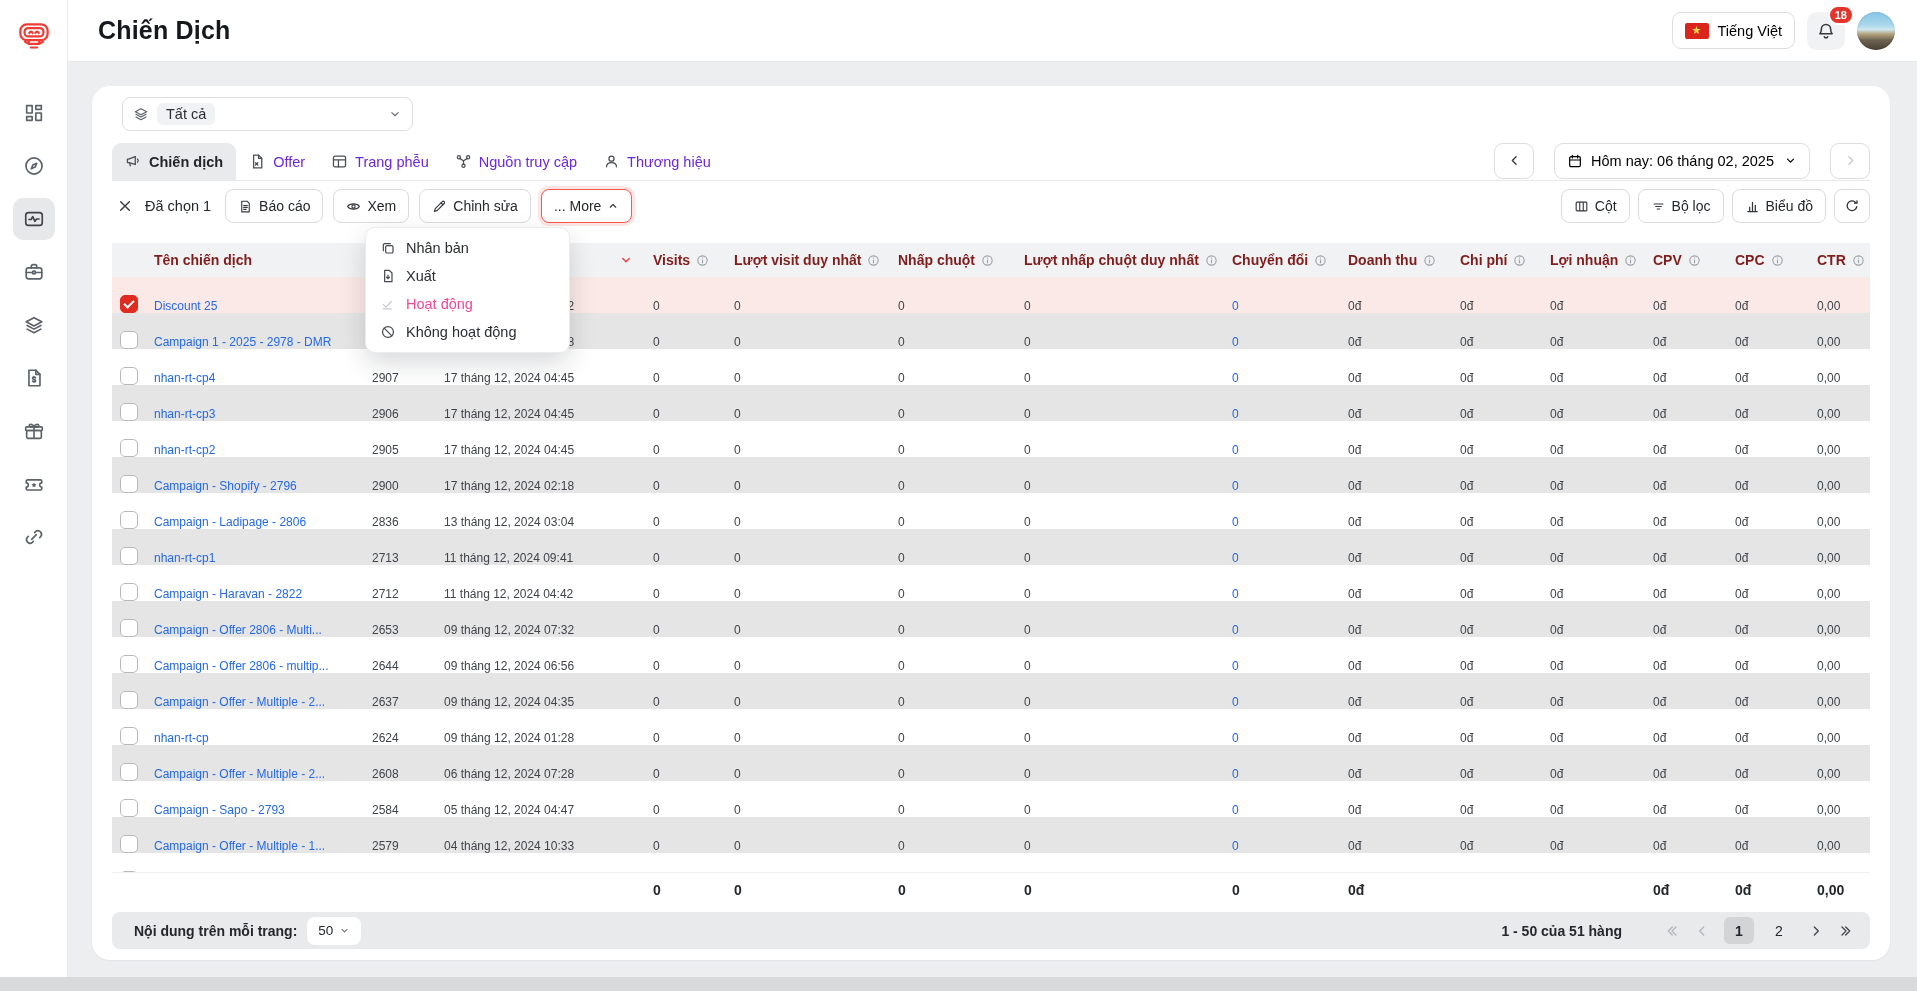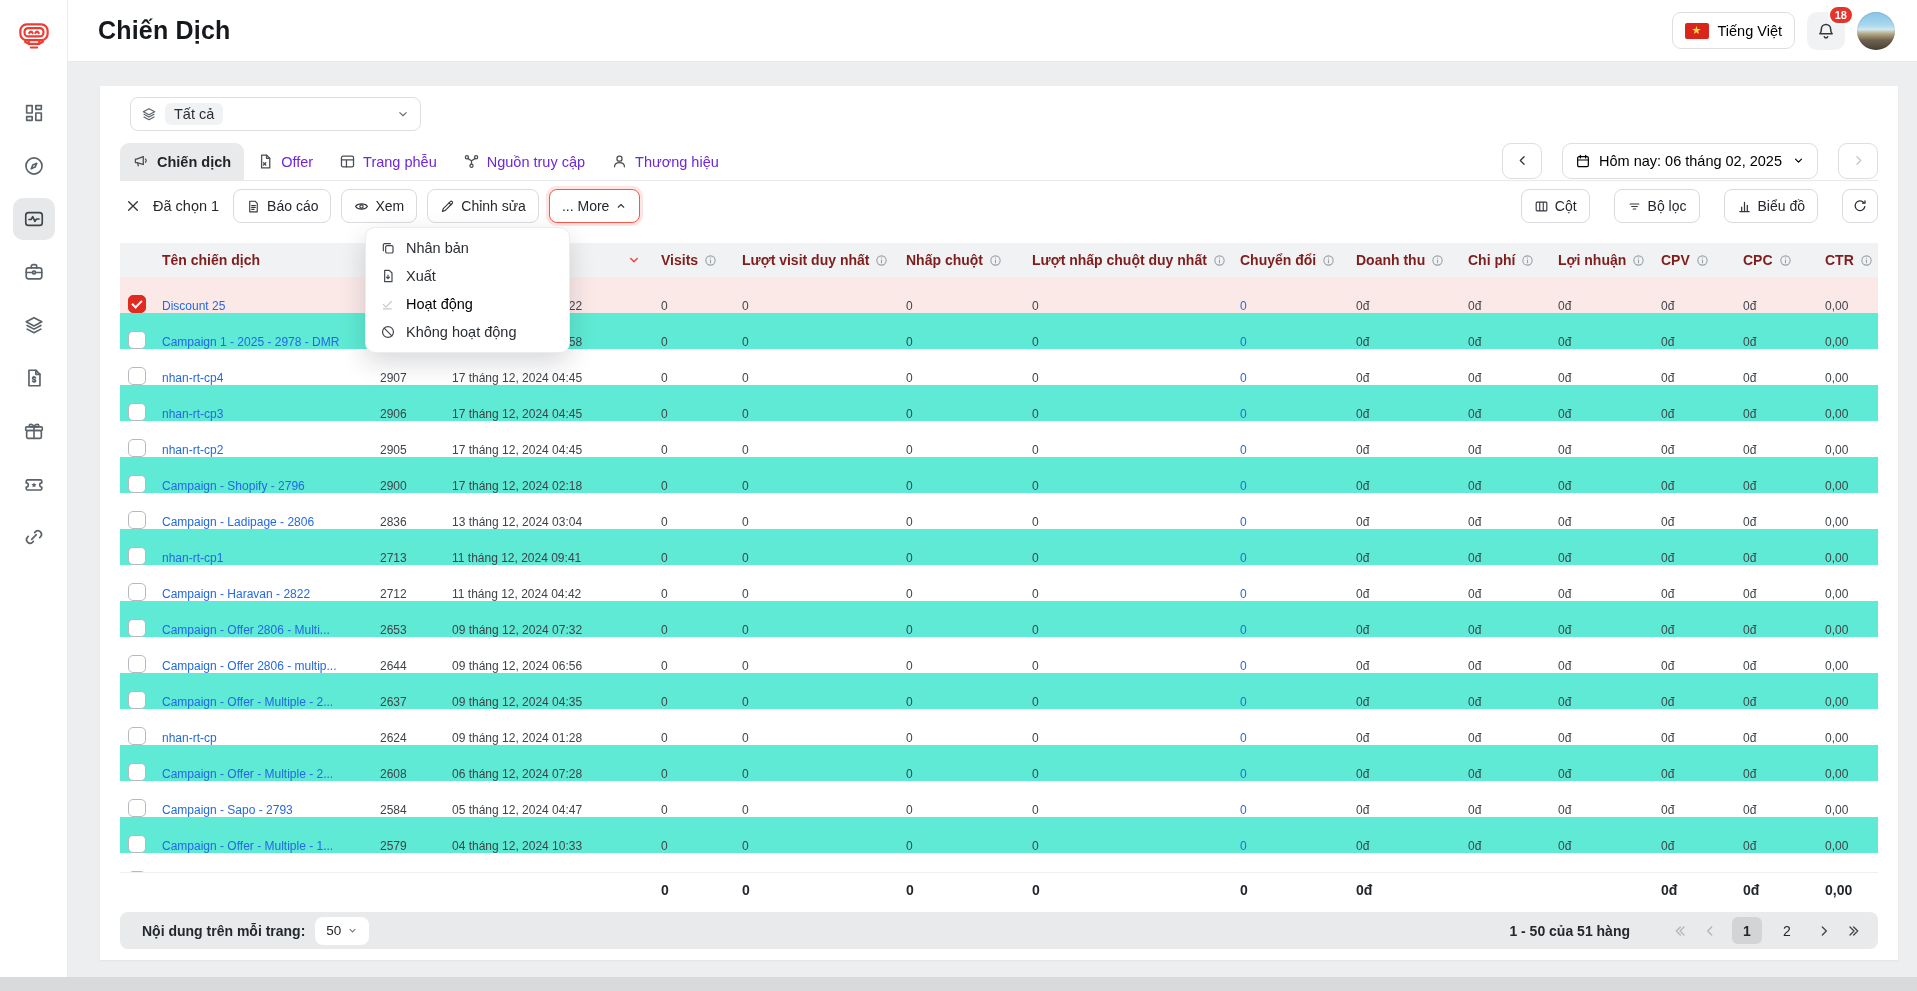--- a/index.html
+++ b/index.html
@@ -19,21 +19,21 @@
   .page-title{font-size:25px;font-weight:700;color:#15181c;letter-spacing:.2px}
   .top-right{margin-left:auto;display:flex;align-items:center;gap:12px}
   .lang-btn{height:37px;border:1px solid #dcdee1;border-radius:9px;background:#fff;display:flex;align-items:center;gap:9px;padding:0 12px;font-size:14.5px;font-weight:500;cursor:pointer}
   .flag{width:24px;height:16px;background:#da251d;border-radius:2px;display:flex;align-items:center;justify-content:center;color:#ffd84d;font-size:11px;line-height:1}
   .bell-btn{position:relative;width:38px;height:38px;border-radius:10px;background:#f1f2f3;display:flex;align-items:center;justify-content:center;color:#33373c;cursor:pointer}
   .bell-btn svg{width:20px;height:20px}
   .badge{position:absolute;top:-7px;right:-9px;background:#e5342b;color:#fff;font-size:11px;font-weight:700;padding:2px 5px;border-radius:10px;border:2px solid #fff}
   .avatar{width:38px;height:38px;border-radius:50%;cursor:pointer;background:linear-gradient(180deg,#85c4e6 0%,#a9d7ec 34%,#cfe7ef 46%,#b3a57f 58%,#6e6350 74%,#473f33 100%);box-shadow:inset 0 0 0 1px rgba(0,0,0,.08)}
 
   
-  .card{position:absolute;left:100px;top:86px;width:1798px;height:874px;background:#fff;border-radius:0;box-shadow:0 1px 2px rgba(16,24,40,.05);padding:11px 20px 0;z-index:3}
+  .card{position:absolute;left:92px;top:86px;width:1798px;height:874px;background:#fff;border-radius:18px;box-shadow:0 1px 2px rgba(16,24,40,.05);padding:11px 20px 0;z-index:3}
 
   .scope-select{margin-left:10px;width:291px;height:34px;border:1px solid #dcdee1;border-radius:8px;display:flex;align-items:center;gap:8px;padding:0 10px;color:#2a2e33;font-size:14.5px;cursor:pointer}
   .scope-select svg{width:16px;height:16px;color:#5c6269}
   .scope-chip{background:#f1f2f3;border-radius:6px;padding:3px 9px}
   .scope-select .chev{margin-left:auto}
 
   .tabs-row{margin-top:12px;height:38px;border-bottom:1px solid #e8e9eb;display:flex;align-items:stretch;position:relative}
   .tab{display:flex;align-items:center;gap:7px;padding:0 13px;font-size:14.5px;color:#6d28d9;font-weight:500;cursor:pointer;border-radius:9px 9px 0 0}
   .tab svg{width:17px;height:17px;color:#4a4f55}
   .tab.active{background:#e9eaeb;font-weight:600;color:#22262b}
@@ -45,21 +45,21 @@
   .date-btn svg{width:16px;height:16px}
   .date-btn .chev{width:13px;height:13px;margin-left:2px}
 
   .actions-row{margin-top:8px;height:34px;display:flex;align-items:center}
   .x-icon{margin-left:5px;width:16px;height:16px;color:#33373c;cursor:pointer}
   .sel-label{margin:0 14px 0 12px;font-size:14.5px;color:#24282d;white-space:nowrap}
   .btn{height:34px;border:1px solid #d9dbde;border-radius:8px;background:#fff;display:flex;align-items:center;gap:6px;padding:0 12px;font-size:14px;font-weight:500;color:#24282d;cursor:pointer;margin-right:10px;white-space:nowrap}
   .btn svg{width:15px;height:15px;color:#33373c}
   .btn.more-open{border-color:#f6564b;box-shadow:0 0 0 3px rgba(246,86,75,.16);margin-right:4px}
   .btn.more-open .chev{width:12px;height:12px}
-  .right-controls{margin-left:auto;display:flex;align-items:flex-end;gap:24px}
+  .right-controls{margin-left:auto;display:flex;align-items:flex-end;gap:8px}
   .right-controls .btn{margin-right:0}
   .search-join{display:flex;height:34px;border:1px solid #d9dbde;border-radius:8px;background:#fff;overflow:hidden}
   .search-box{position:relative;width:148px;border-right:1px solid #d9dbde}
   .search-box svg{position:absolute;left:9px;top:9px;width:15px;height:15px;color:#8b9096}
   .search-box input{width:100%;height:100%;border:0;outline:0;padding:0 8px 0 30px;font-size:14px;font-family:inherit;color:#24282d}
   .search-box input::placeholder{color:#9aa0a6}
   .col-select{width:142px;display:flex;align-items:center;padding:0 10px;font-size:14px;color:#24282d;cursor:pointer}
   .col-select .chev{margin-left:auto;width:13px;height:13px;color:#6b7076}
   .refresh-btn{width:36px;height:34px;border:1px solid #d9dbde;border-radius:8px;background:#fff;display:flex;align-items:center;justify-content:center;color:#24282d;cursor:pointer}
   .refresh-btn svg{width:16px;height:16px}
@@ -72,21 +72,21 @@
   .c1{width:218px}.c2{width:72px}.c3{width:209px;padding-right:12px}
   .c4{width:81px}.c5{width:164px}.c6{width:126px}.c7{width:208px}
   .c8{width:116px}.c9{width:112px}.c10{width:90px}.c11{width:103px}
   .c12{width:82px}.c13{width:82px}.c14{width:71px}
   .th{font-size:14px;font-weight:700;color:#7f1d1d}
   .th.c3{justify-content:flex-end}
   .info-i{width:13px;height:13px;color:#9aa0a6;flex:0 0 auto}
   .sort-i{width:14px;height:14px;color:#e5484d}
   .tbody{height:595px;overflow:hidden}
   .tr{display:flex;height:36px;align-items:flex-end;font-size:12px;background:#fff}
-  .tr.alt{background:#5eead4}
+  .tr.alt{background:#e5e5e5}
   .tr.sel{background:#fbe9e8}
   .dim{color:#3f444a}
   .lnk{color:#2469e3;text-decoration:none;cursor:pointer;overflow:hidden;text-overflow:clip;white-space:nowrap}
   .cb{position:relative;width:18px;height:18px;border:1.6px solid #b6bac0;border-radius:5px;background:#fff;cursor:pointer;flex:0 0 auto}
   .cb.on{background:#e02b20;border-color:#e02b20}
   .cb.on::after{content:'';position:absolute;left:3px;top:4px;width:8px;height:4px;border-left:2.2px solid #fff;border-bottom:2.2px solid #fff;transform:rotate(-45deg)}
   .tfoot{display:flex;height:35px;align-items:center;border-top:1px solid #efeff1;background:#fff;font-weight:700;font-size:14px;color:#24282d}
 
   
   .pagebar{margin:5px 0 0;height:37px;background:#e9eaeb;border-radius:8px;display:flex;align-items:center;padding:0 16px 0 22px;font-size:14px}
@@ -97,21 +97,21 @@
   .pager{display:flex;align-items:center;gap:14px;margin-left:42px}
   .pg-ic{width:16px;height:16px;color:#45494e;cursor:pointer}
   .pg-ic.disabled{color:#b3b7bc;cursor:default}
   .pg-num{min-width:30px;height:27px;display:flex;align-items:center;justify-content:center;border-radius:6px;font-size:14px;color:#24282d;cursor:pointer}
   .pg-num.active{background:#d3d4d6;font-weight:600}
 
   
   .dropdown{position:absolute;left:365px;top:227px;width:205px;background:#fff;border:1px solid #ececee;border-radius:10px;box-shadow:0 10px 26px rgba(16,24,40,.16);padding:6px 0;z-index:60}
   .dd-item{display:flex;align-items:center;gap:10px;padding:6px 14px;font-size:14.5px;color:#2a2e33;cursor:pointer}
   .dd-item svg{width:16px;height:16px;color:#44484e;flex:0 0 auto}
-  .dd-item.disabled{color:#000000;cursor:default}
+  .dd-item.disabled{color:#ec4899;cursor:default}
   .dd-item.disabled svg{color:#c6cad0}
 
   .bottom-strip{position:absolute;left:0;right:0;bottom:0;height:14px;background:#d9dadc;z-index:10}
 </style>
 </head>
 <body>
 
 <aside class="sidebar">
   <div class="logo">
     <svg viewBox="0 0 40 40" fill="none" stroke="currentColor" stroke-width="2.1" stroke-linecap="round" stroke-linejoin="round">

